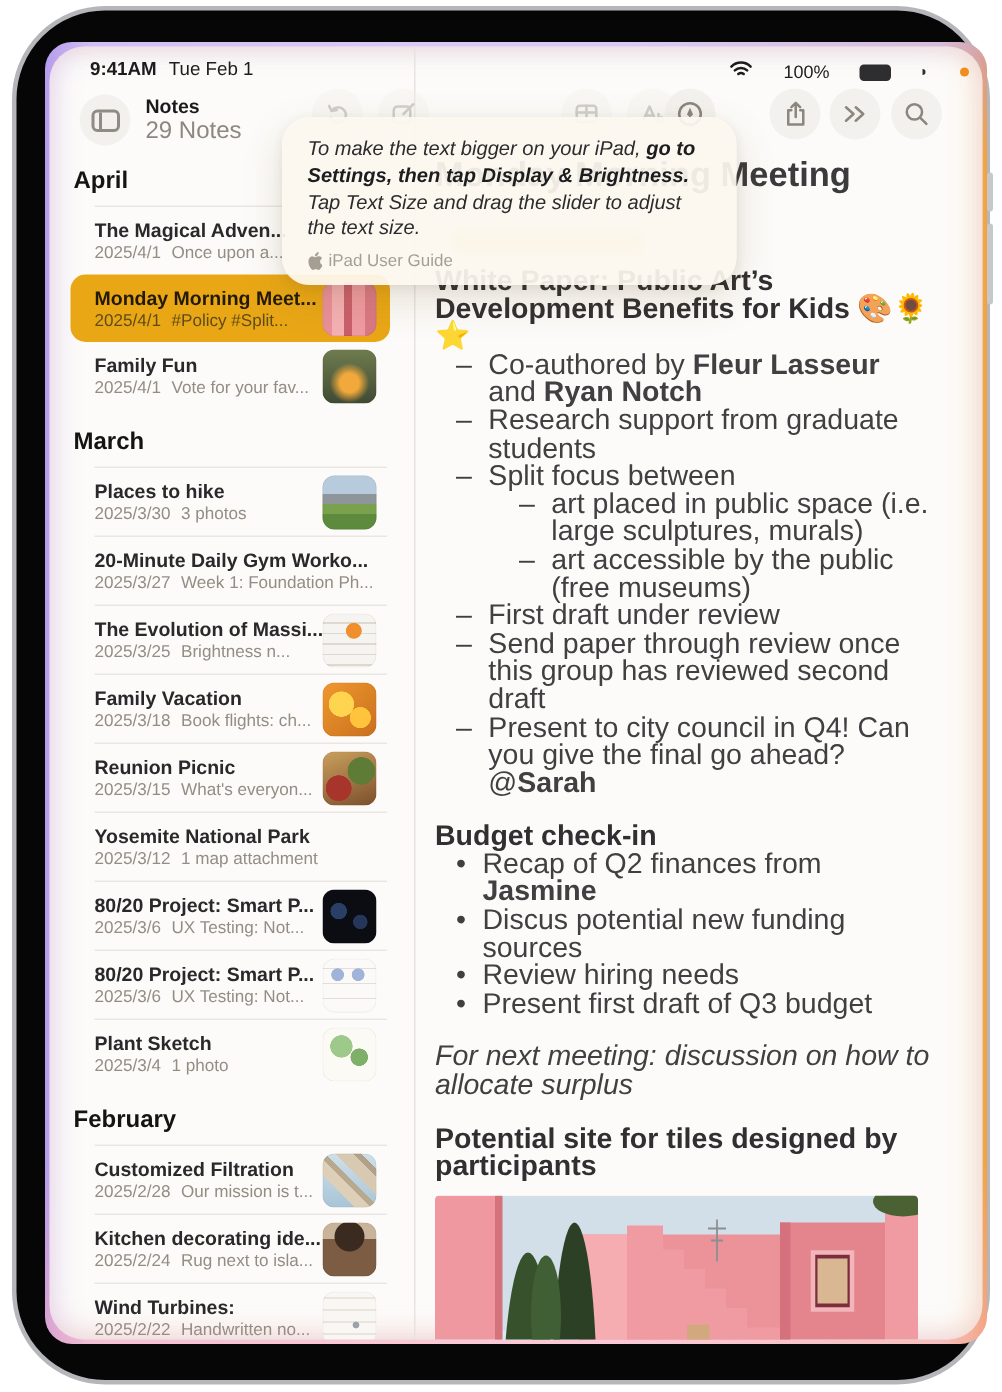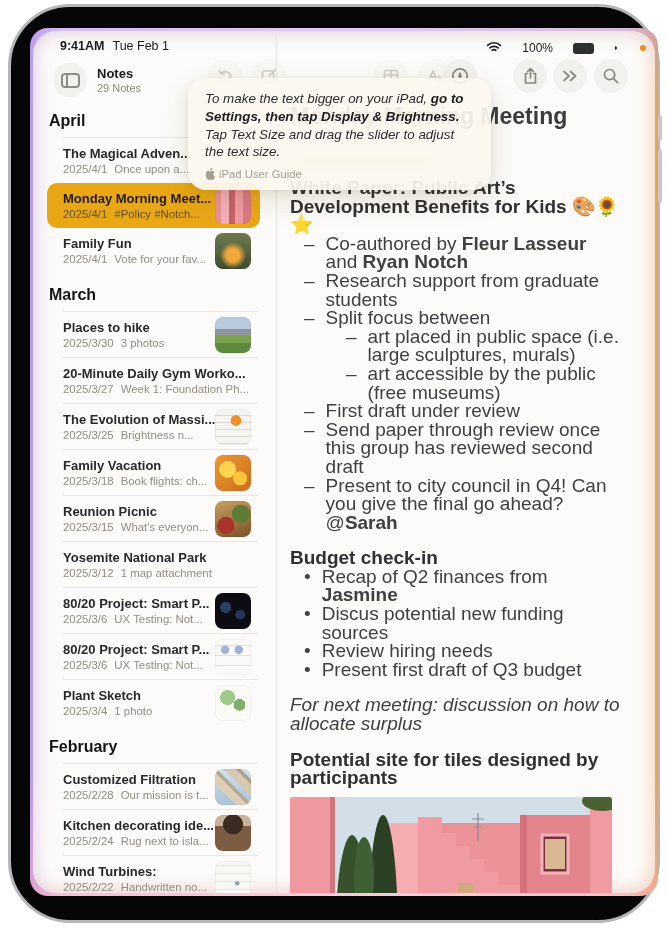--- a/index.html
+++ b/index.html
@@ -33,21 +33,21 @@
   .mic-dot { width:6px; height:6px; border-radius:50%; background:#ef8d1d; margin-left:3px; }
 
   
   .sidebar { position:absolute; left:0; top:26px; bottom:0; width:243px; overflow:hidden; }
   .vdiv { position:absolute; left:243px; top:0; bottom:0; width:1px; background:#e7e4df; }
   .sb-header { display:flex; align-items:center; gap:10px; padding:6px 0 2px 20px; }
   .toggle-btn { width:34px; height:34px; border-radius:50%; background:#f3f1ee; display:flex; align-items:center; justify-content:center; }
   .tg-rect { width:19px; height:15px; border:2px solid #8f8b85; border-radius:4px; display:flex; }
   .tg-bar { width:5px; height:100%; border-right:2px solid #8f8b85; }
   .sb-titles .t1 { font-size:13px; font-weight:bold; color:#1b1b1d; }
-  .sb-titles .t2 { font-size:11px; color:#8d8press7f; color:#8d877f; margin-top:1px; }
+  .sb-titles .t2 { font-size:16px; color:#8d8press7f; color:#8d877f; margin-top:1px; }
   .section-label { font-size:16px; font-weight:bold; color:#141414; margin:13px 0 7px 16px; }
   .divider { height:1px; background:#eae7e2; margin-left:30px; margin-right:18px; }
   .row { display:flex; align-items:center; min-height:45px; margin:0 16px 0 14px; padding:4px 9px 4px 16px; border-radius:10px; }
   .row-text { min-width:0; }
   .row-title { font-size:13px; font-weight:bold; color:#29282a; white-space:nowrap; overflow:hidden; }
   .row-sub { font-size:11.4px; color:#938d84; display:flex; gap:7px; white-space:nowrap; overflow:hidden; margin-top:2.5px; }
   .row.selected { background:#e9a716; }
   .row.selected .row-title { color:#231a06; }
   .row.selected .row-sub { color:#5f4c16; }
   .thumb { width:36px; height:36px; border-radius:8px; margin-left:auto; flex:none; box-shadow: inset 0 0 0 .5px rgba(0,0,0,.08); }
@@ -148,21 +148,21 @@
                 <span>2025/4/1</span>
                 <span>Once upon a...</span>
               </div>
         </div>
       </div>
       <div class="row selected">
         <div class="row-text">
           <div class="row-title">Monday Morning Meet...</div>
           <div class="row-sub">
                 <span>2025/4/1</span>
-                <span>#Policy #Notch...</span>
+                <span>#Policy #Split...</span>
               </div>
         </div>
         <div class="thumb th-pink"></div>
       </div>
       <div class="row">
         <div class="row-text">
           <div class="row-title">Family Fun</div>
           <div class="row-sub">
                 <span>2025/4/1</span>
                 <span>Vote for your fav...</span>

